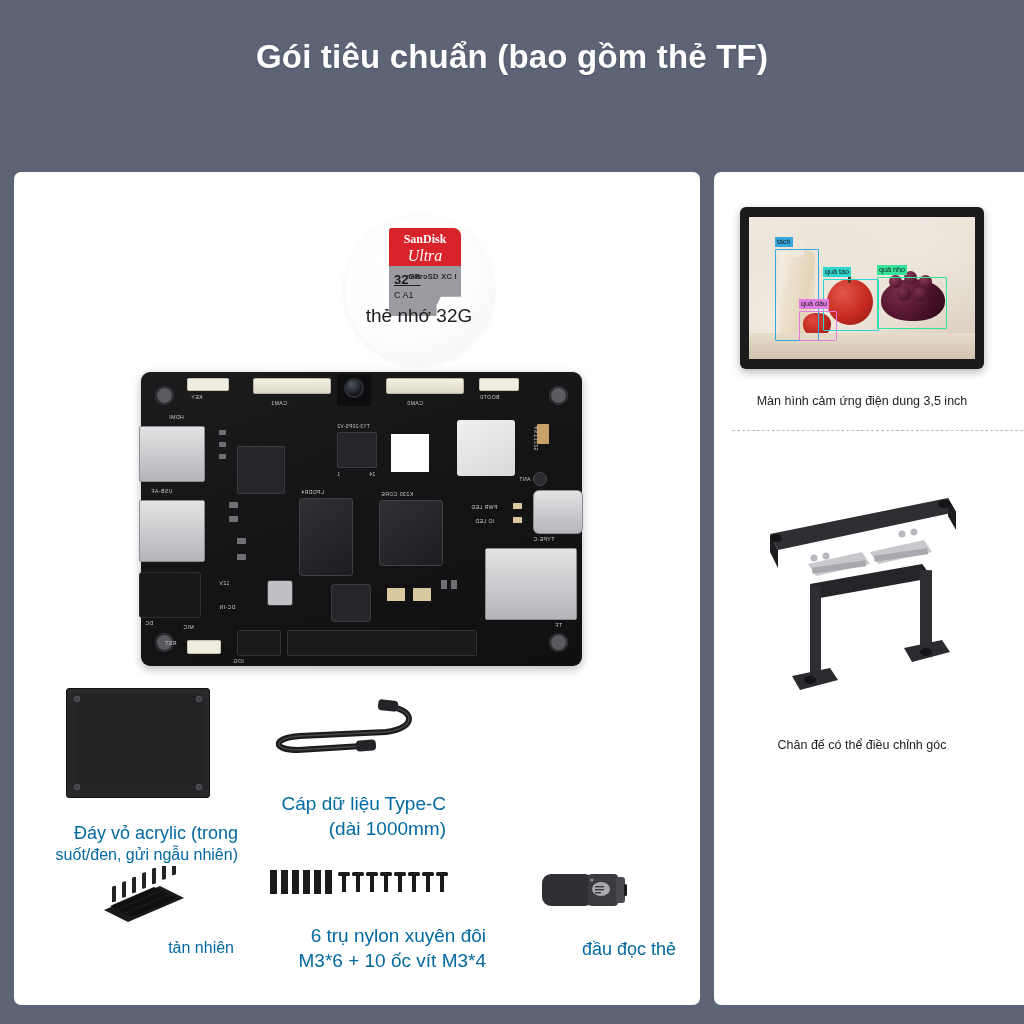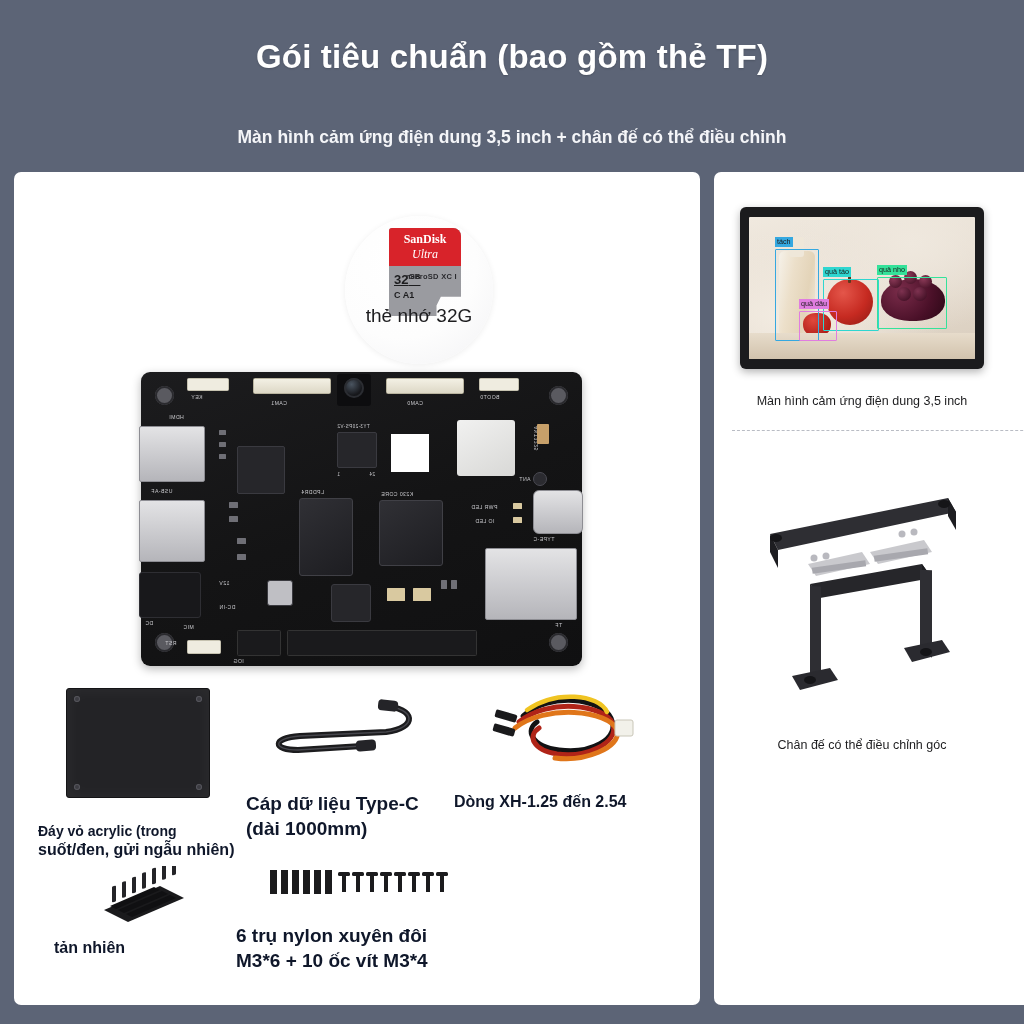--- a/index.html
+++ b/index.html
@@ -28,22 +28,22 @@
   .panel { position: absolute; background: #fff; border-radius: 7px; overflow: hidden; }
   #panel-left  { left: 14px;  top: 172px; width: 686px; height: 833px; }
   #panel-right { left: 714px; top: 172px; width: 352px; height: 833px; }
 
   .divider-dashed {
     position: absolute; left: 18px; right: 18px; top: 420px;
     border-top: 1px dashed #b9bcc4; height: 0;
   }
 
   
-  .cap { text-align: left; color: #0f172a; line-height: 1.3; font-weight: bold; }
-  .cap-sm { font-size: 14px; }
+  .cap { text-align: right; color: #0369a1; line-height: 1.3; }
+  .cap-sm { font-size: 18px; }
   .cap-md { font-size: 16px; }
   .cap-lg { font-size: 19px; }
 
   
   #sd-bubble {
     position: absolute; left: 345px; top: 216px; width: 148px; height: 148px;
     border-radius: 50%;
     background: radial-gradient(circle at 38% 32%, #ffffff 0%, #fdfdfd 55%, #f2f2f4 100%);
     box-shadow: 0 1px 6px rgba(0,0,0,.07);
   }
@@ -52,24 +52,24 @@
   }
   .sd-body {
     position: absolute; inset: 0; background: #9a9ba0; border-radius: 3px 8px 3px 3px;
     clip-path: polygon(0 0,100% 0,100% 78%,72% 78%,66% 88%,66% 100%,0 100%);
   }
   .sd-red {
     position: absolute; left: 0; top: 0; width: 100%; height: 43%;
     background: #d8232a; border-radius: 3px 8px 0 0;
   }
   .sd-t1 { position:absolute; left:0; top:4px;  width:100%; text-align:center; color:#fff; font-size:12px; font-weight:700; font-family:"Liberation Serif",serif; }
-  .sd-t2 { position:absolute; left:0; top:19px; width:100%; text-align:center; color:#fff; font-size:12px; font-style:italic; font-family:"Liberation Serif",serif; }
+  .sd-t2 { position:absolute; left:0; top:19px; width:100%; text-align:center; color:#fff; font-size:16px; font-style:italic; font-family:"Liberation Serif",serif; }
   .sd-t3 { position:absolute; left:5px; top:44px; color:#1d1d1f; font-size:13px; font-weight:700;text-decoration:underline; }
   .sd-t3 sup { font-size:8px; }
-  .sd-t4 { position:absolute; left:5px; top:62px; color:#1d1d1f; font-size:9px; font-weight:700; }
+  .sd-t4 { position:absolute; left:5px; top:62px; color:#1d1d1f; font-size:9px; font-weight:400; }
   .sd-badge { position:absolute; right:4px; top:45px; color:#2a2a2e; font-size:7.5px; font-weight:700; letter-spacing:.3px; text-align:right; line-height:1.15; }
   #sd-caption {
     position: absolute; left: 345px; top: 305px; width: 148px;
     text-align: center; color: #1d1d1f; font-size: 19px;
   }
 
   
   #board {
     position: absolute; left: 141px; top: 372px; width: 441px; height: 294px;
     background: linear-gradient(160deg,#1c1c1e 0%,#141415 50%,#101011 100%);
@@ -131,21 +131,20 @@
   
   #stand { position: absolute; left: 38px; top: 450px; width: 222px; height: 250px; }
   #stand-caption { position: absolute; left: 0; top: 723px; width: 296px; text-align: center; font-size: 12.5px; color:#1d1d1f; }
 </style>
 </head>
 <body>
 
 <div id="root">
 
   <div class="hdr-title">Gói tiêu chuẩn (bao gồm thẻ TF)</div>
-  <div class="hdr-sub">Màn hình cảm ứng điện dung 3,5 inch + chân đế có thể điều chỉnh</div>
 
   <div class="panel" id="panel-left">
 
     <div id="sd-bubble" style="left:331px; top:44px;">
       <div id="sd-card">
         <div class="sd-body"></div>
         <div class="sd-red"></div>
         <div class="sd-t1">SanDisk</div>
         <div class="sd-t2">Ultra</div>
         <div class="sd-t3">
@@ -261,35 +260,20 @@
           <path d="M118 18 C150 20, 152 40, 120 44 L34 48 C6 50, 6 62, 32 62 L96 58" fill="none" stroke="#1c1c1e" stroke-width="6" stroke-linecap="round"></path>
           <path d="M118 18 C150 20, 152 40, 120 44 L34 48 C6 50, 6 62, 32 62 L96 58" fill="none" stroke="#46464c" stroke-width="1.4" stroke-linecap="round"></path>
           <rect x="112" y="12" width="20" height="11" rx="4" fill="#242428" transform="rotate(6 122 18)"></rect>
           <rect x="90" y="52" width="20" height="11" rx="4" fill="#242428" transform="rotate(-4 100 58)"></rect>
         </svg>
       </div>
       <div class="cap cap-lg">Cáp dữ liệu Type-C</div>
       <div class="cap cap-lg">(dài 1000mm)</div>
     </div>
 
-    <div class="acc" style="left:440px; top:516px; width:210px;">
-      <div class="acc-img xh" style="margin-bottom:28px;">
-        <svg width="170" height="76" viewBox="0 0 170 76">
-          <path d="M44 28 C70 4, 122 10, 132 30 C142 52, 110 66, 80 62 C52 58, 46 42, 58 34" fill="none" stroke="#121214" stroke-width="5" stroke-linecap="round"></path>
-          <path d="M40 34 C68 10, 126 16, 134 36 C140 56, 106 70, 78 66 C54 62, 48 48, 60 40" fill="none" stroke="#b02418" stroke-width="5" stroke-linecap="round"></path>
-          <path d="M36 40 C66 16, 130 22, 138 42 C143 60, 104 74, 76 70" fill="none" stroke="#e0761a" stroke-width="5" stroke-linecap="round"></path>
-          <path d="M48 22 C76 2, 120 6, 128 24" fill="none" stroke="#f0c422" stroke-width="4.5" stroke-linecap="round"></path>
-          <rect x="16" y="24" width="22" height="8" rx="2" fill="#1a1a1c" transform="rotate(16 27 28)"></rect>
-          <rect x="14" y="38" width="22" height="8" rx="2" fill="#1a1a1c" transform="rotate(16 25 42)"></rect>
-          <rect x="136" y="32" width="18" height="16" rx="2" fill="#f2f1ea" stroke="#c9c6b8" stroke-width="1"></rect>
-        </svg>
-      </div>
-      <div class="cap cap-md">Dòng XH-1.25 đến 2.54</div>
-      <div class="cap cap-md"></div>
-    </div>
 
     <div class="acc" style="left:40px; top:694px; width:180px;">
       <div class="acc-img heatsink" style="margin-bottom:12px;">
         <svg width="92" height="60" viewBox="0 0 92 60">
           <polygon points="6,44 30,56 86,32 62,20" fill="#1a1a1c"></polygon>
           <g fill="#101012">
             <polygon points="12,40 18,43 62,24 56,21"></polygon>
             <polygon points="20,44 26,47 70,28 64,25"></polygon>
             <polygon points="28,48 34,51 78,32 72,29"></polygon>
           </g>
@@ -351,20 +335,38 @@
                 <rect x="170" y="6" width="12" height="4" rx="1.5"></rect>
                 <rect x="174" y="10" width="4" height="16"></rect>
               </g>
           </g>
         </svg>
       </div>
       <div class="cap cap-lg">6 trụ nylon xuyên đôi</div>
       <div class="cap cap-lg">M3*6 + 10 ốc vít M3*4</div>
     </div>
 
+    <div class="acc" style="left:482px; top:694px; width:180px;">
+      <div class="acc-img reader" style="margin-bottom:22px;">
+        <svg width="96" height="50" viewBox="0 0 96 50">
+          <rect x="4" y="8" width="52" height="32" rx="9" fill="#303034"></rect>
+          <rect x="50" y="8" width="30" height="32" rx="4" fill="#3a3a3f"></rect>
+          <rect x="78" y="11" width="9" height="26" rx="3" fill="#48484e"></rect>
+          <rect x="86" y="18" width="3" height="12" rx="1.5" fill="#1a1a1c"></rect>
+          <ellipse cx="63" cy="23" rx="9" ry="7" fill="#a8a8ad"></ellipse>
+          <g fill="#3a3a3f">
+            <rect x="57" y="20" width="9" height="1.4"></rect>
+            <rect x="57" y="23" width="9" height="1.4"></rect>
+            <rect x="57" y="26" width="6" height="1.4"></rect>
+          </g>
+          <circle cx="54" cy="14" r="1.6" fill="#8e8e94"></circle>
+        </svg>
+      </div>
+      <div class="cap cap-sm">đầu đọc thẻ</div>
+    </div>
 
   </div>
 
   <div class="panel" id="panel-right">
 
     <div id="lcd">
       <div id="lcd-view">
 
         <div class="scene-obj" style="left:30px; top:34px; width:36px; height:88px; border-radius:6px 6px 8px 8px;
                     background:linear-gradient(100deg,#f6f2ea 0%,#ecdfc9 35%,#e3d3b7 70%,#f2ece1 100%); opacity:.96;"></div>

